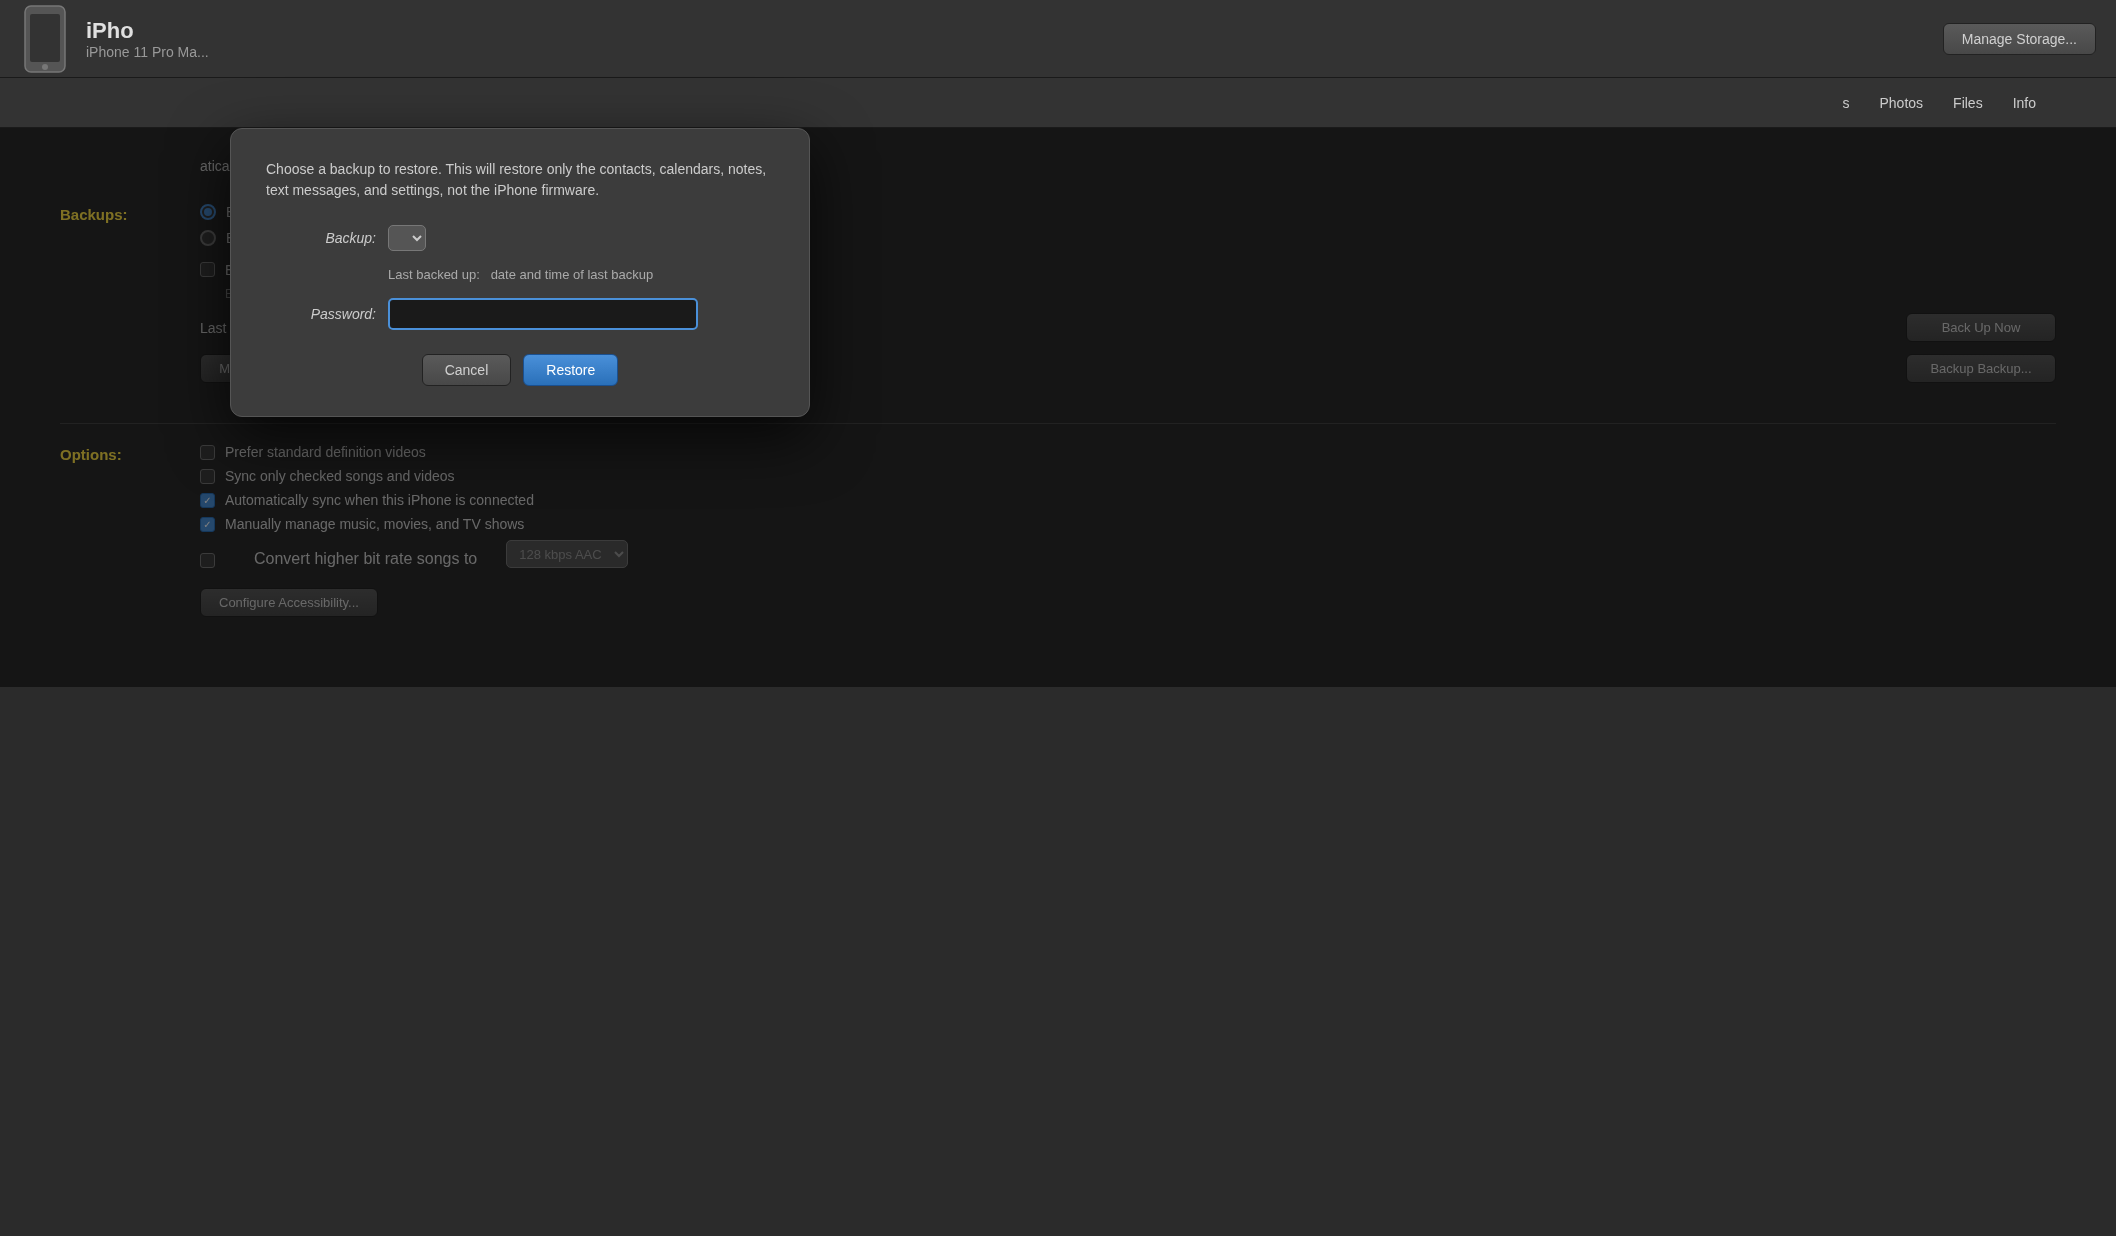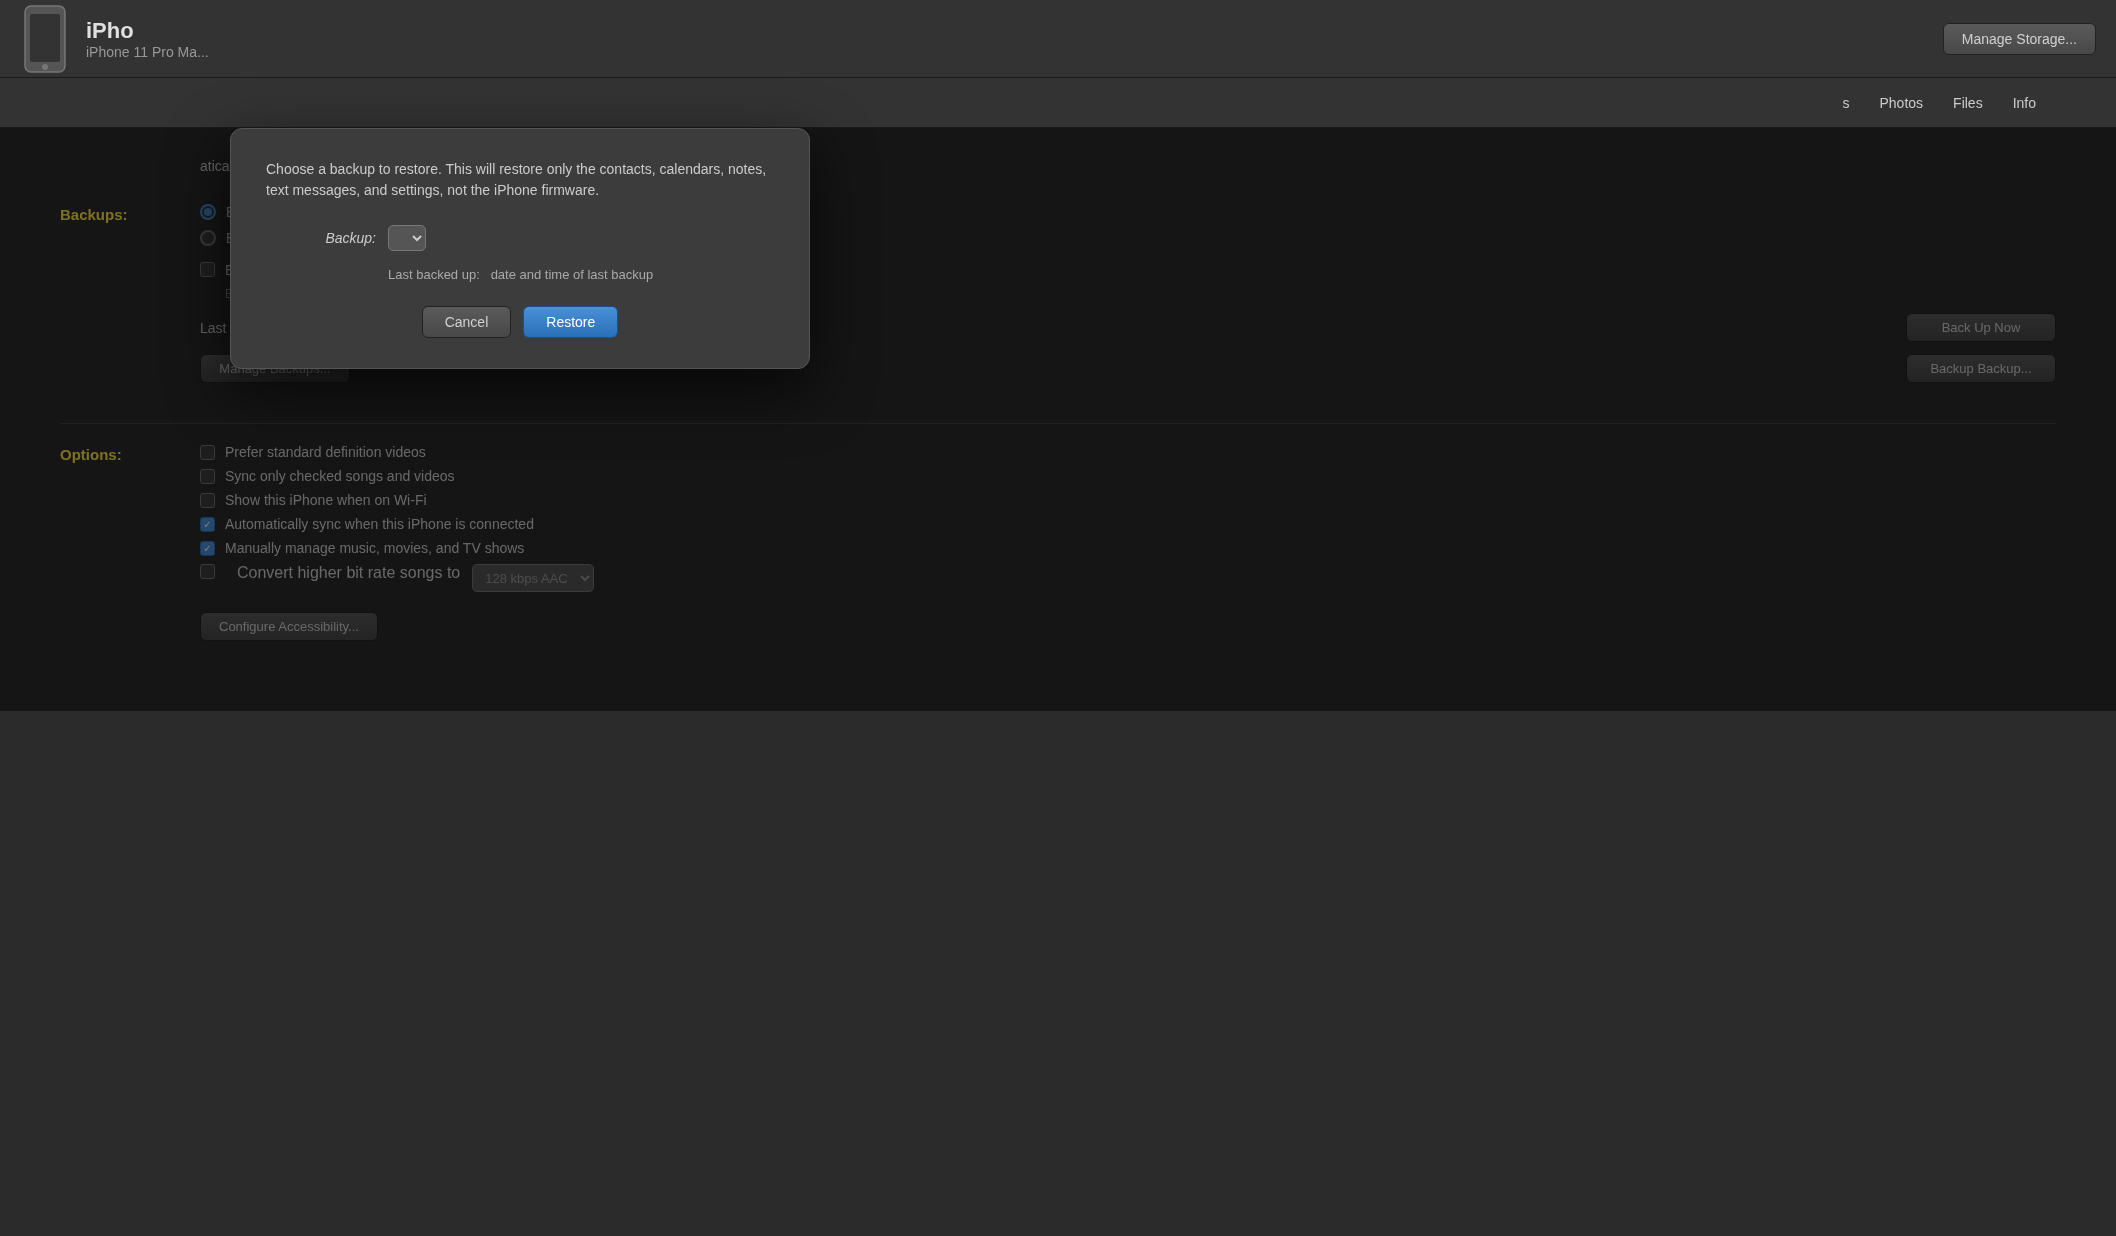--- a/index.html
+++ b/index.html
@@ -317,22 +317,22 @@
     }
 
     .divider {
       border: none;
       border-top: 1px solid #444;
       margin: 20px 0;
     }
 
     .convert-row {
       display: flex;
-      align-items: flex-start;
-      gap: 12px;
+      align-items: flex-end;
+      gap: 29px;
       margin-bottom: 10px;
     }
     .convert-select {
       background: #555;
       border: 1px solid #777;
       border-radius: 5px;
       color: #999;
       padding: 3px 8px;
       font-size: 13px;
       cursor: pointer;
@@ -447,24 +447,20 @@
           <span>Prefer standard definition videos</span>
         </div>
 
         
         <div class="checkbox-option">
           <div class="checkbox"></div>
           <span>Sync only checked songs and videos</span>
         </div>
 
         
-        <div class="checkbox-option">
-          <div class="checkbox"></div>
-          <span>Show this iPhone when on Wi-Fi</span>
-        </div>
 
         
         <div class="checkbox-option">
           <div class="checkbox checked">✓</div>
           <span>Automatically sync when this iPhone is connected</span>
         </div>
 
         
         <div class="checkbox-option">
           <div class="checkbox checked">✓</div>
@@ -496,20 +492,24 @@
           <option></option>
         </select>
       </div>
 
       <div class="modal-last-backed">
         <span>Last backed up:</span>
         &nbsp;
         <span>date and time of last backup</span>
       </div>
 
+      <div class="modal-field">
+        <span class="modal-field-label">Password:</span>
+        <input type="password" class="modal-password-input" value="" style="">
+      </div>
 
       <div class="modal-buttons">
         <button class="btn-cancel">Cancel</button>
         <button class="btn-restore">Restore</button>
       </div>
     </div>
   </div>
 
 </div>
 

